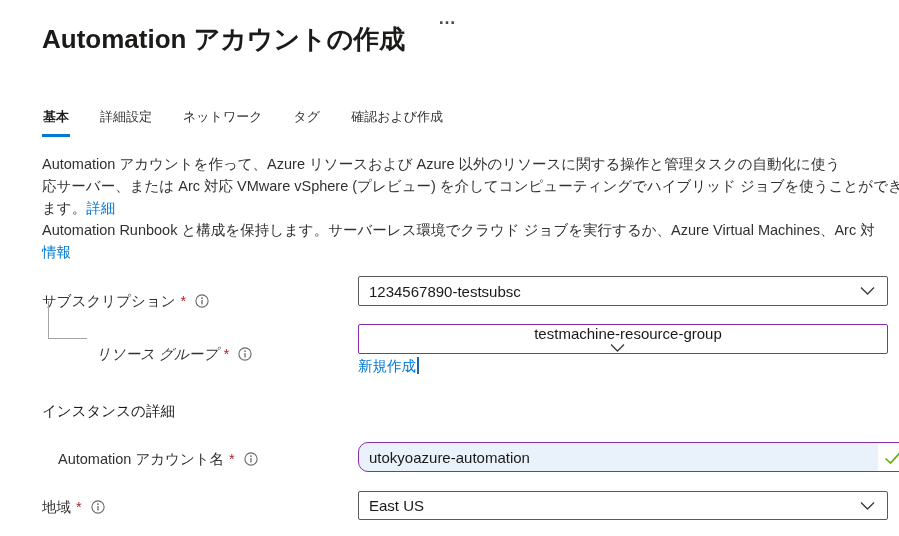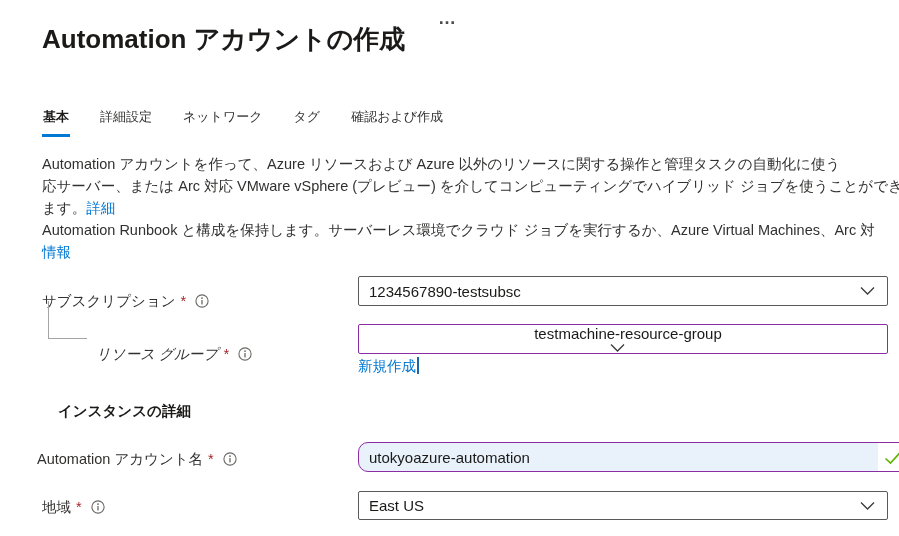--- a/index.html
+++ b/index.html
@@ -37,21 +37,21 @@
 
   
   .connector-v{position:absolute;left:22px;top:301px;width:1px;height:38px;background:#a6a4a2;}
   .connector-h{position:absolute;left:22px;top:338px;width:39px;height:1px;background:#a6a4a2;}
 
   
   .create-new{position:absolute;left:332px;top:357px;font-size:14.5px;display:flex;align-items:flex-start;}
   .create-new a{color:#0078d4;text-decoration:none;cursor:pointer;}
   .caret{display:inline-block;width:1.5px;height:17px;background:#1a66a8;margin-left:1px;}
 
-  .section-heading{position:absolute;left:32px;top:402px;font-size:14.5px;font-weight:bold;color:#1b1a19;}
+  .section-heading{position:absolute;left:16px;top:402px;font-size:14.5px;font-weight:normal;color:#1b1a19;}
 </style>
 </head>
 <body>
 
 <div class="canvas">
 
   <h1 class="page-title">Automation アカウントの作成</h1>
   <span class="menu-ellipsis">…</span>
 
   <div class="tabs">
@@ -111,21 +111,21 @@
         </svg>
     </span>
   </div>
   <div class="create-new">
     <a>新規作成</a>
     <span class="caret"></span>
   </div>
 
   <div class="section-heading">インスタンスの詳細</div>
 
-  <div class="field-label" style="left:11px;top:449px;">
+  <div class="field-label" style="left:32px;top:449px;">
     <span class="lbl">Automation アカウント名</span>
     <span class="required-mark">*</span>
     <span class="info-icon">
       <svg width="14" height="14" viewBox="0 0 14 14">
           <circle cx="7" cy="7" r="6.1" fill="none" stroke="#6b6966" stroke-width="1.1"></circle>
           <circle cx="7" cy="4.1" r="0.95" fill="#6b6966"></circle>
           <rect x="6.35" y="6" width="1.3" height="4.6" rx="0.6" fill="#6b6966"></rect>
         </svg>
     </span>
   </div>

